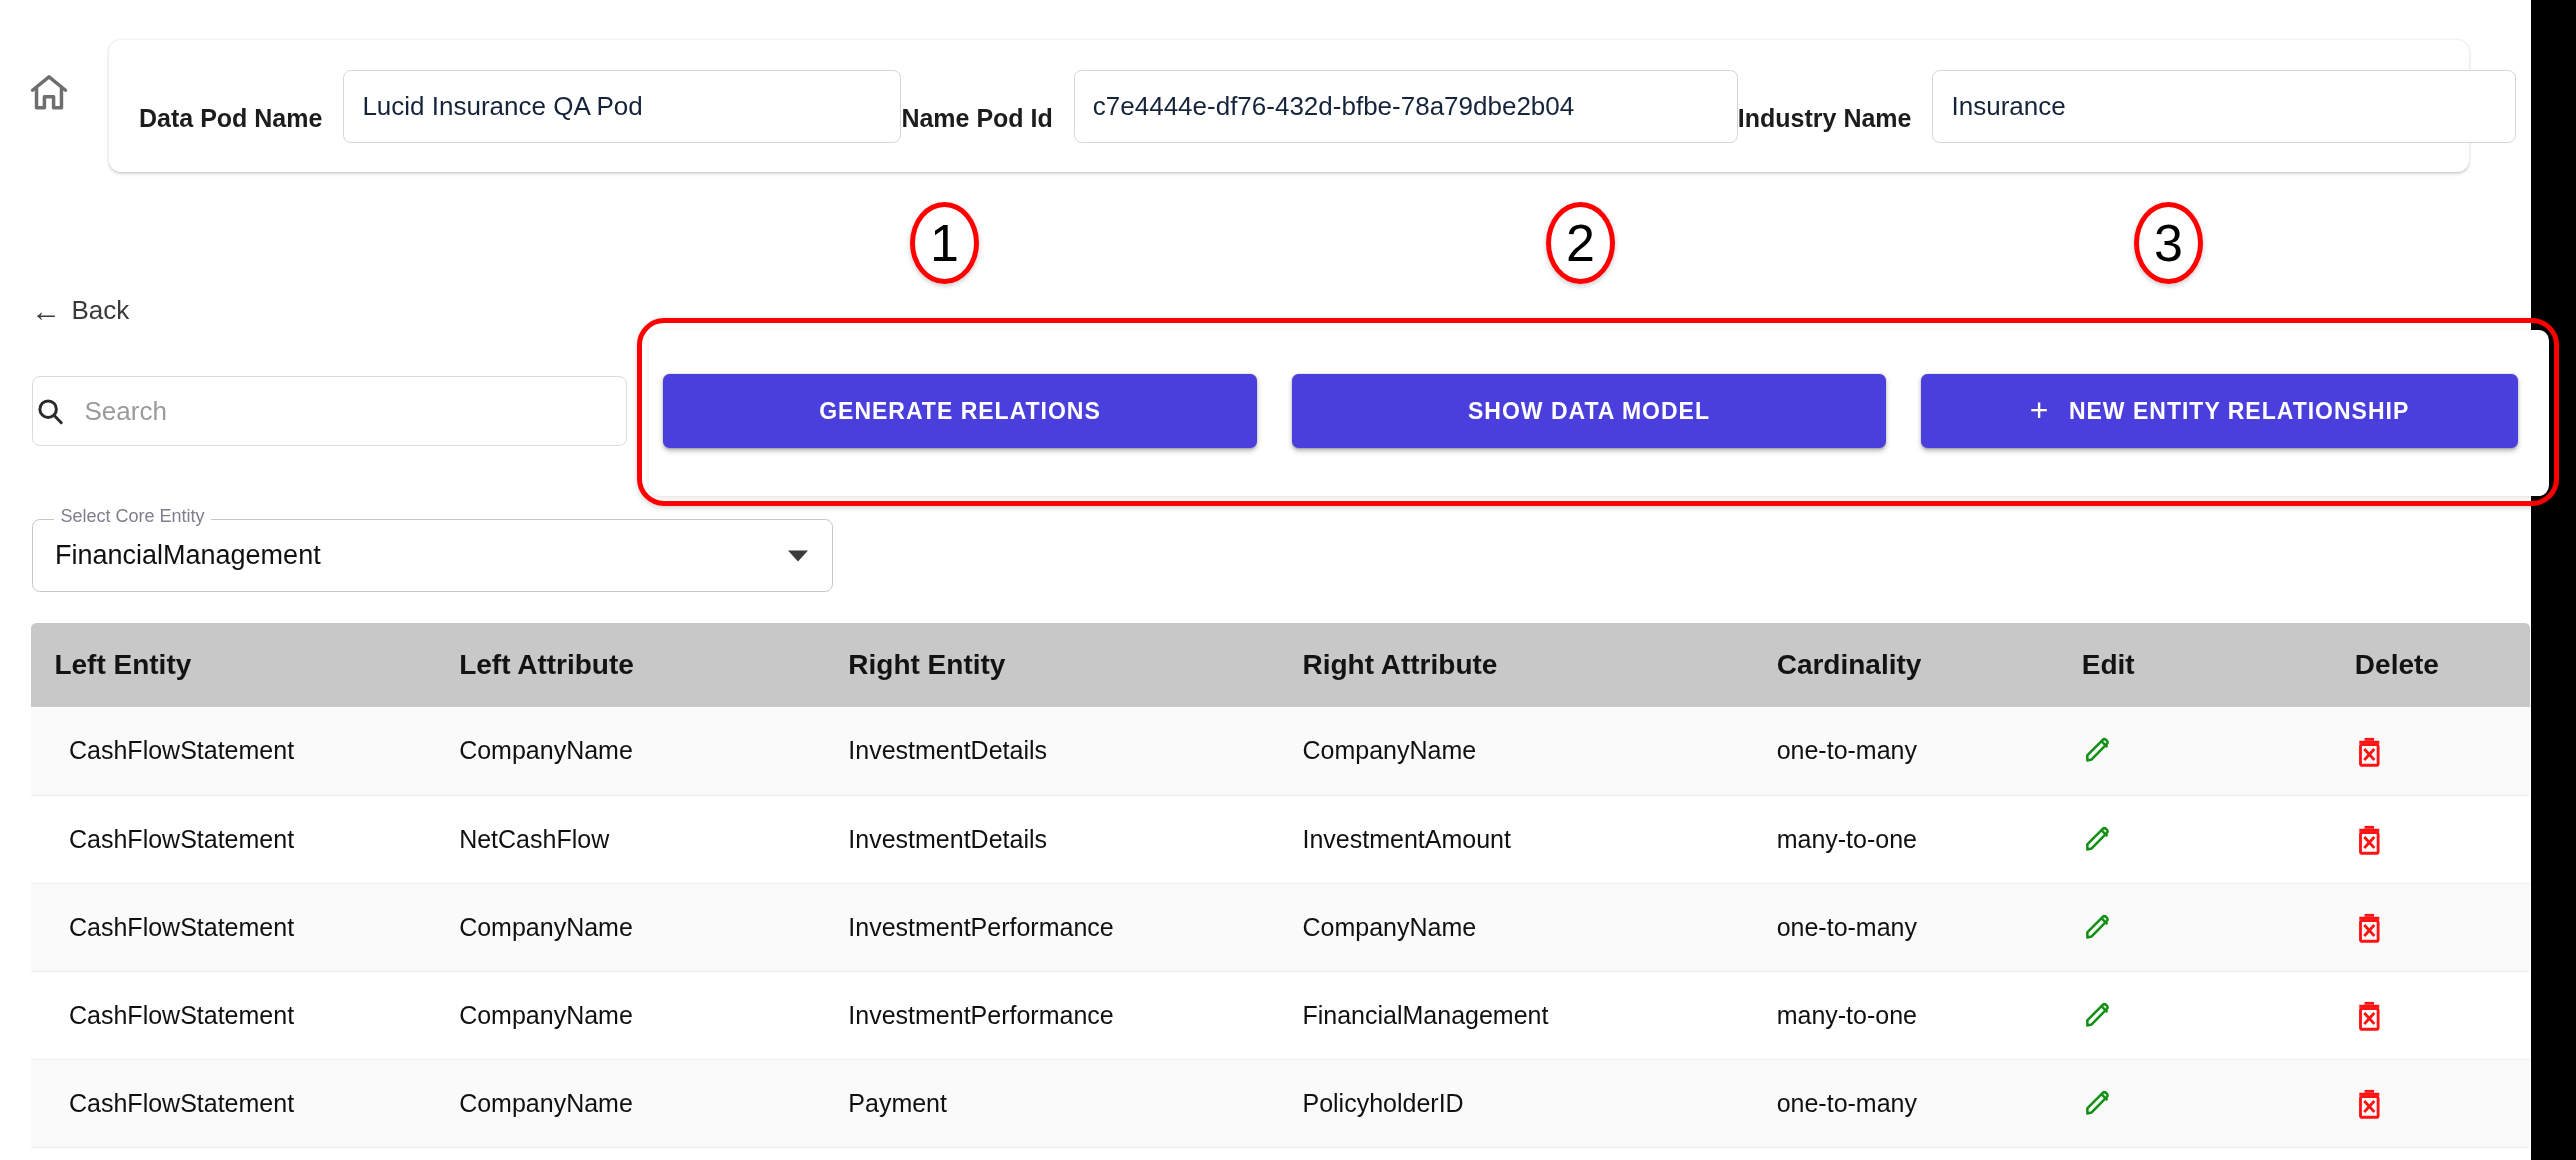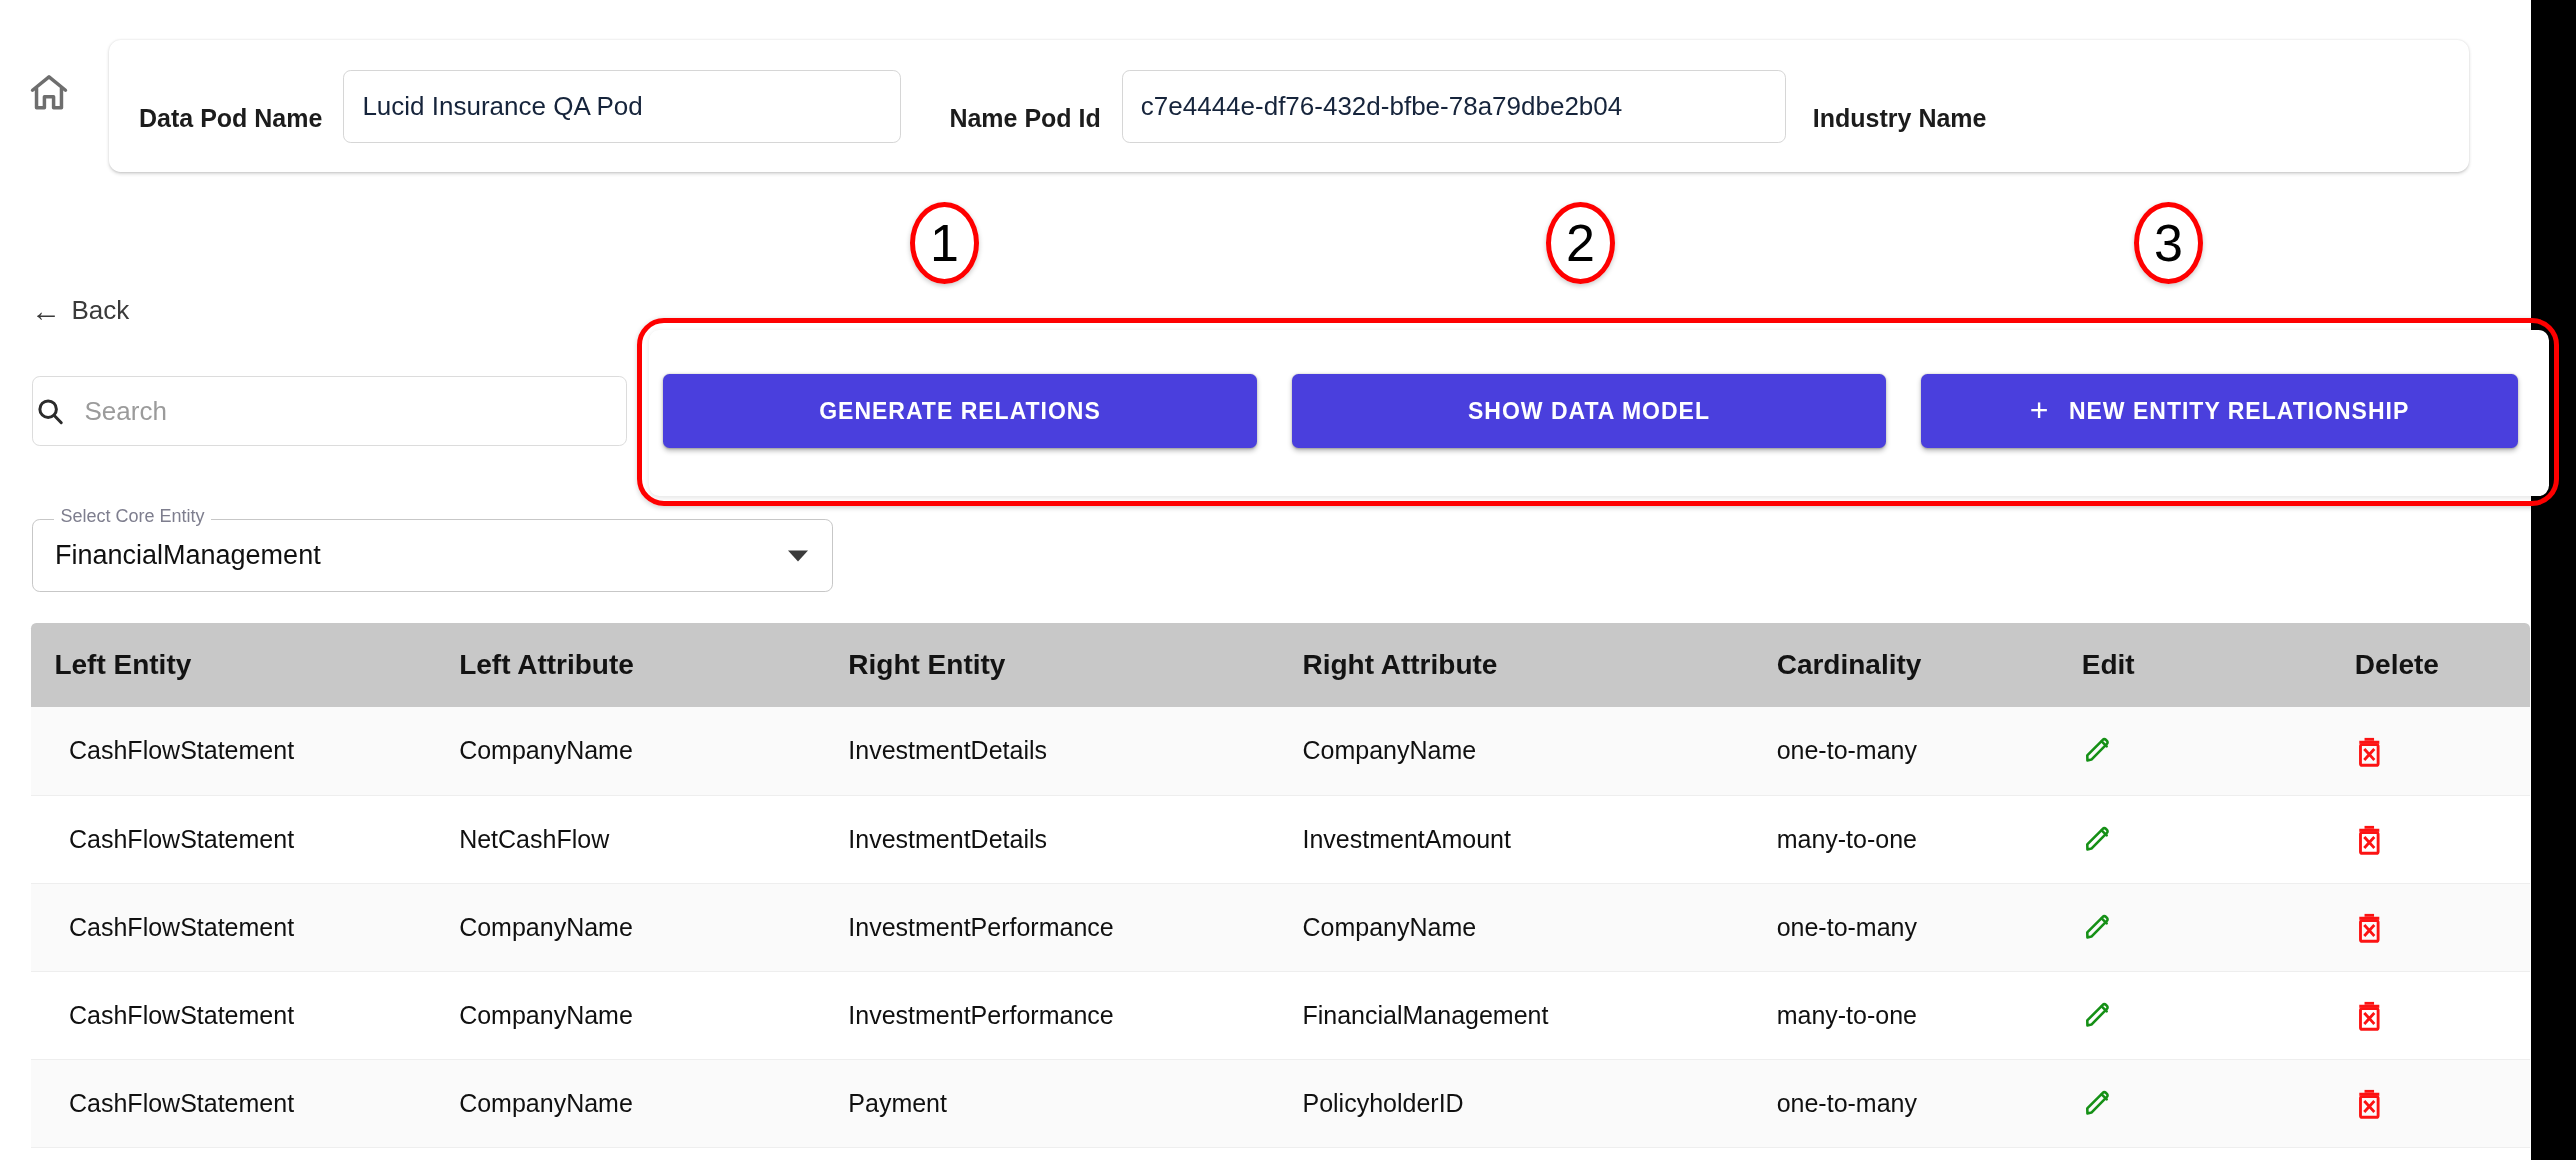--- a/index.html
+++ b/index.html
@@ -291,20 +291,21 @@
 
       <div class="field-group">
         <span class="field-label">Name Pod Id</span>
         <div class="field-box fb-id">c7e4444e-df76-432d-bfbe-78a79dbe2b04</div>
       </div>
 
       <div class="gap-b"></div>
 
       <div class="field-group">
         <span class="field-label">Industry Name</span>
+        <div class="field-box fb-ind">Insurance</div>
       </div>
 
     </div>
   </div>
 
   <div class="ann-num" id="ann1">1</div>
   <div class="ann-num" id="ann2">2</div>
   <div class="ann-num" id="ann3">3</div>
 
   <div class="back-link">

